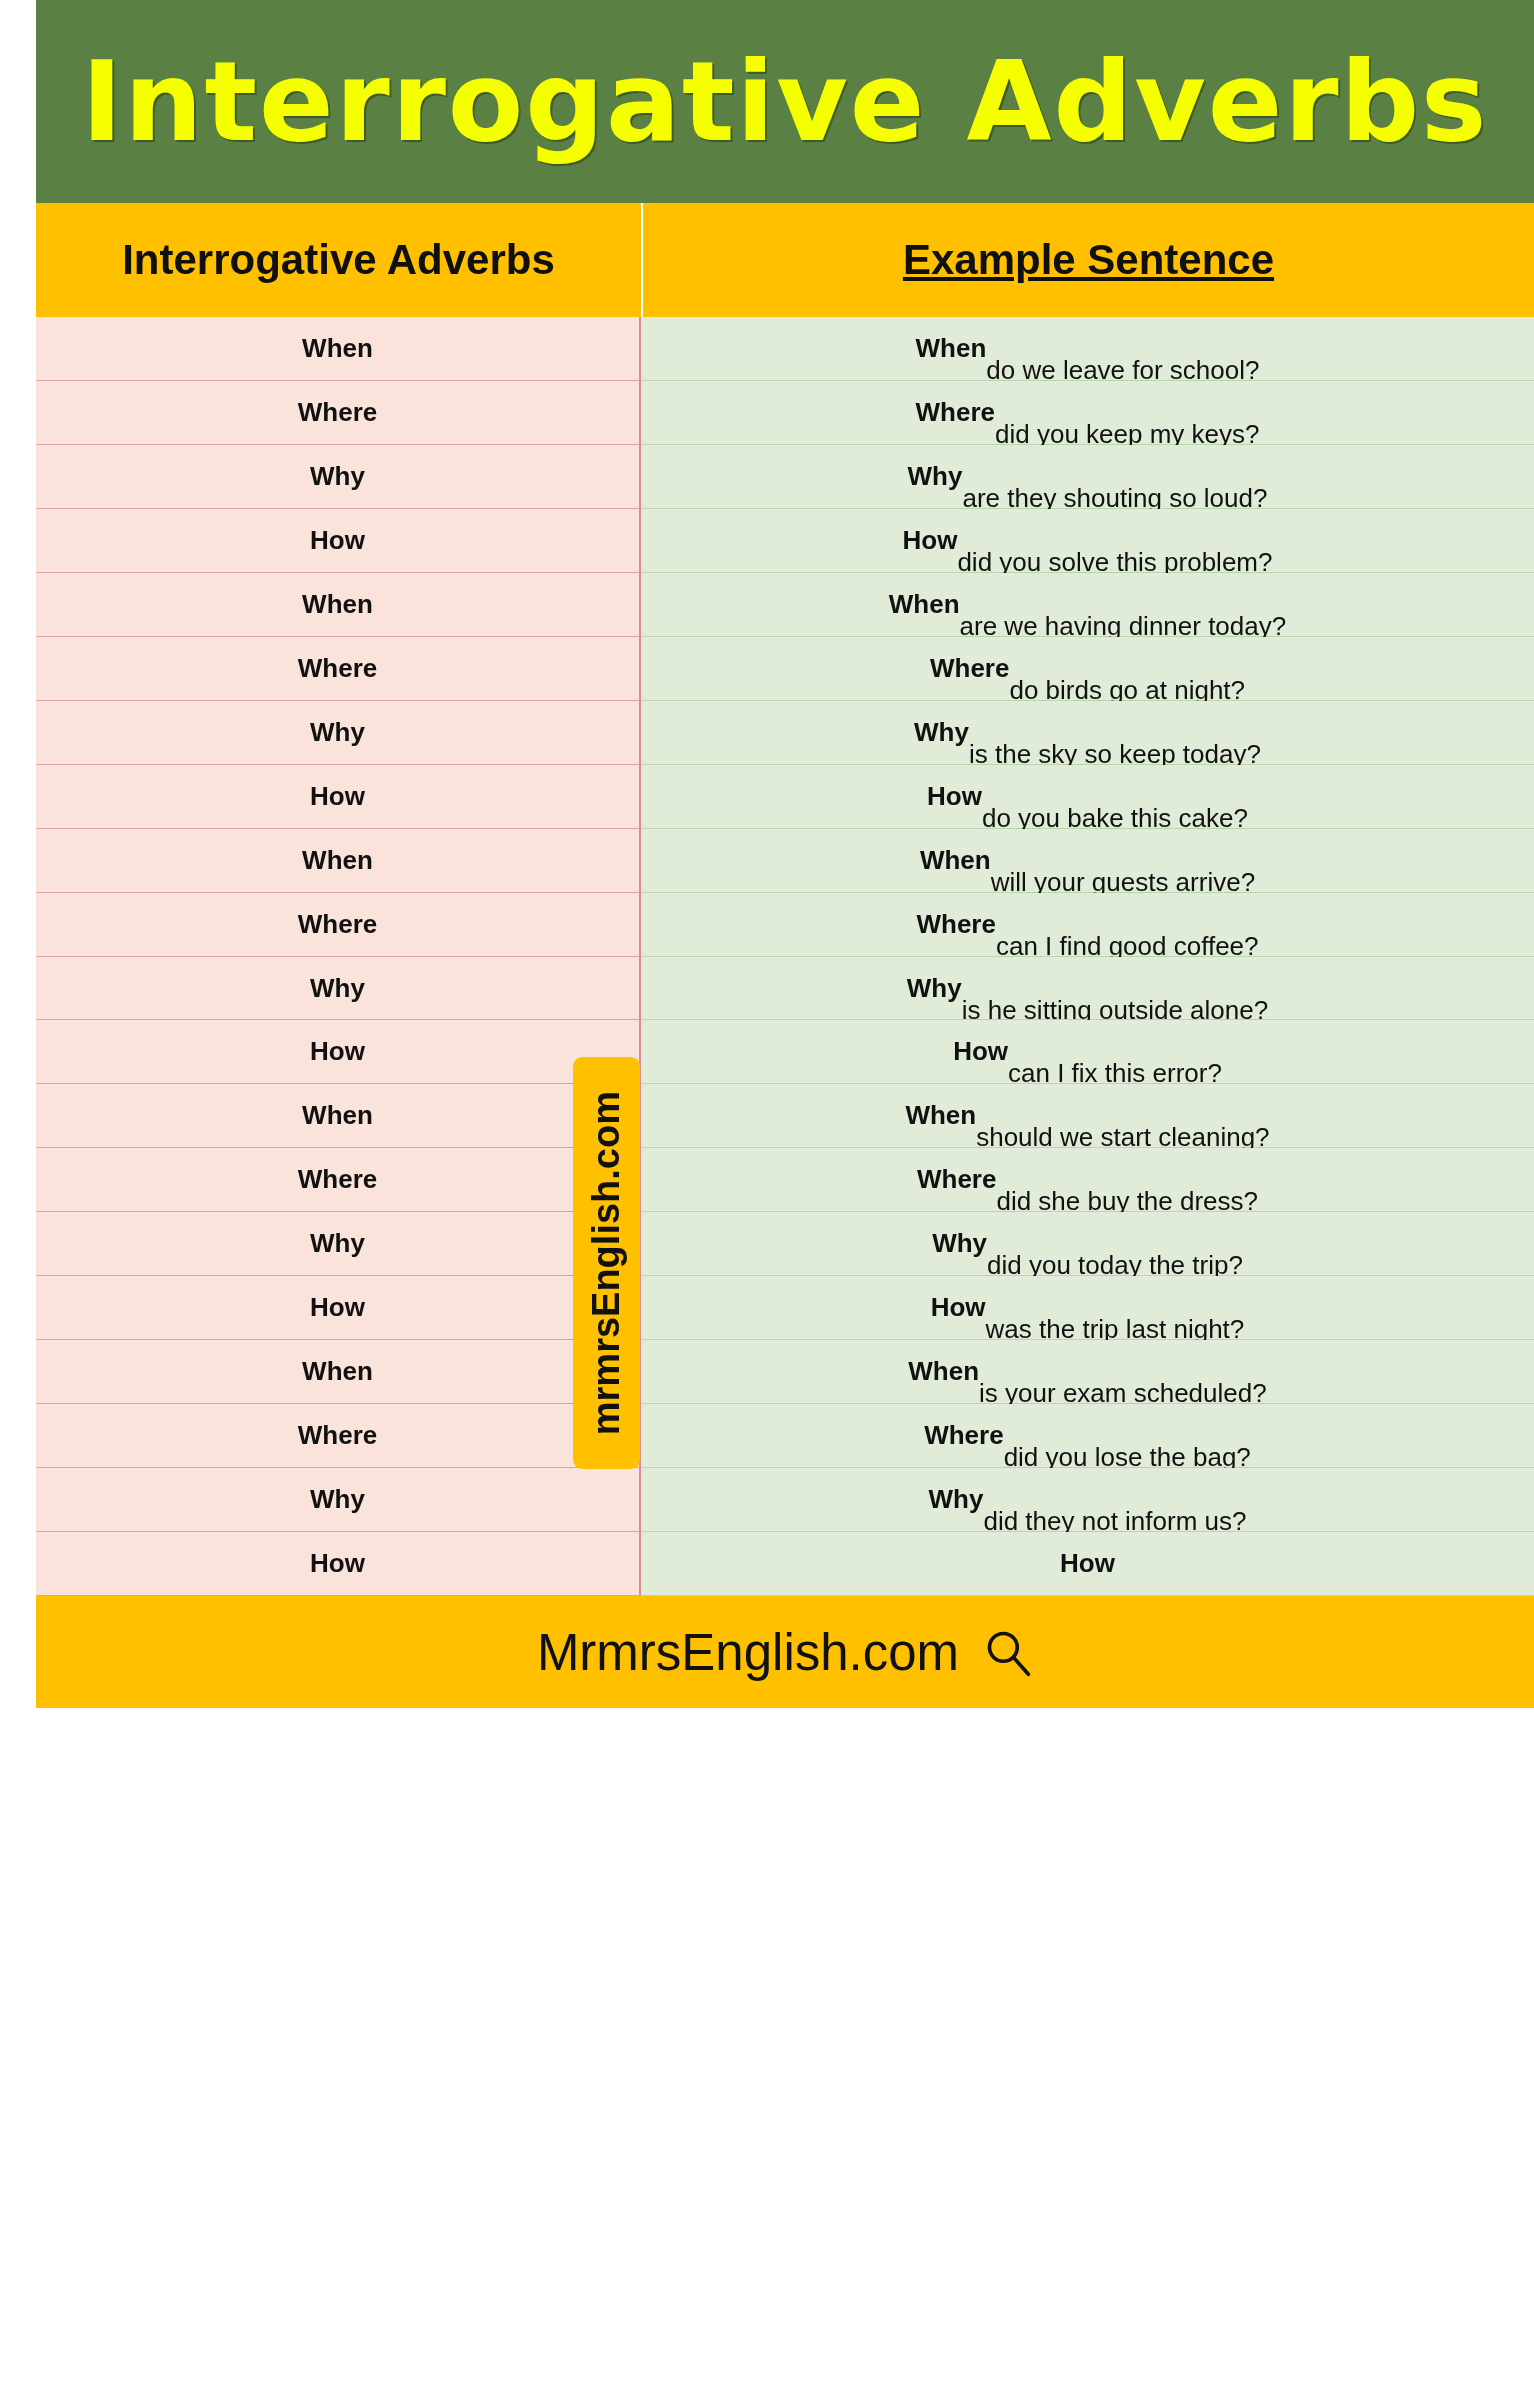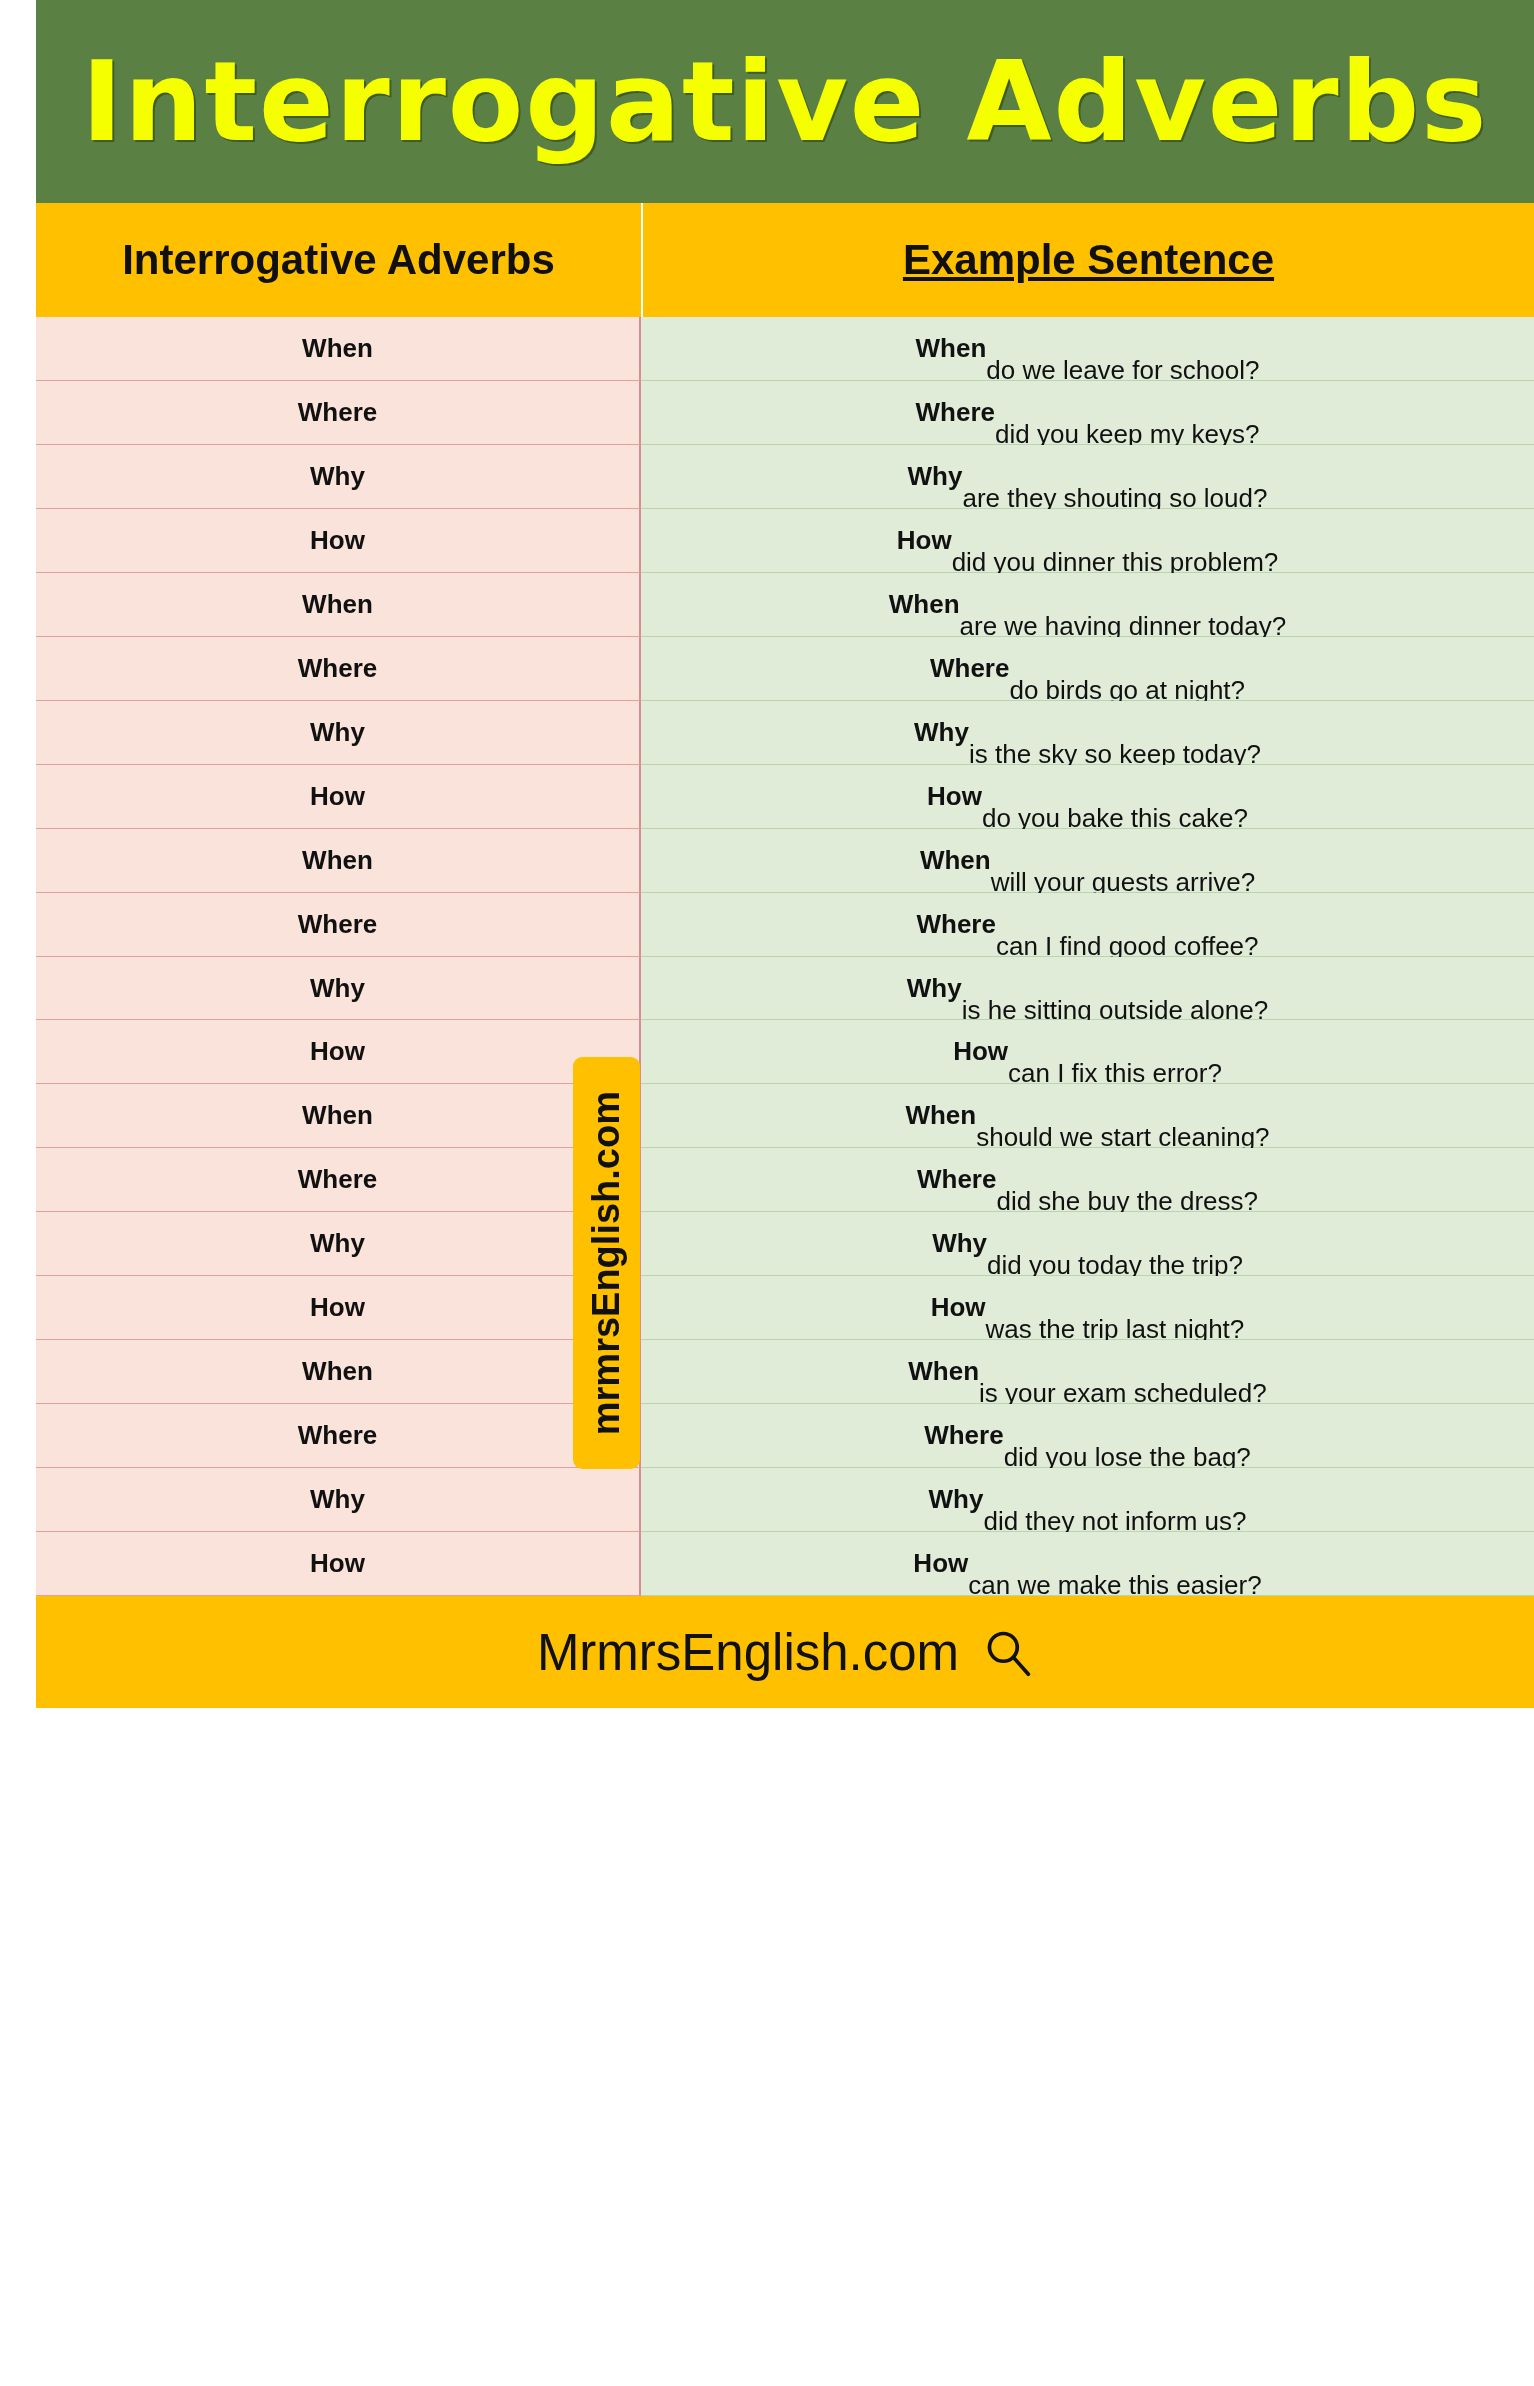--- a/index.html
+++ b/index.html
@@ -189,21 +189,21 @@
         <div class="cell cell-term col-left">Why</div>
         <div class="cell cell-example col-right">
           <span class="kw">Why</span>
           <span class="rest"> are they shouting so loud?</span>
         </div>
       </div>
       <div class="row">
         <div class="cell cell-term col-left">How</div>
         <div class="cell cell-example col-right">
           <span class="kw">How</span>
-          <span class="rest"> did you dinner this problem?</span>
+          <span class="rest"> did you solve this problem?</span>
         </div>
       </div>
       <div class="row">
         <div class="cell cell-term col-left">When</div>
         <div class="cell cell-example col-right">
           <span class="kw">When</span>
           <span class="rest"> are we having dinner today?</span>
         </div>
       </div>
       <div class="row">
@@ -301,21 +301,20 @@
         <div class="cell cell-term col-left">Why</div>
         <div class="cell cell-example col-right">
           <span class="kw">Why</span>
           <span class="rest"> did they not inform us?</span>
         </div>
       </div>
       <div class="row">
         <div class="cell cell-term col-left">How</div>
         <div class="cell cell-example col-right">
           <span class="kw">How</span>
-          <span class="rest"> can we make this easier?</span>
         </div>
       </div>
     </div>
 
   <div class="footer">
     <div class="footer-text">MrmrsEnglish.com</div>
     <svg class="search-icon" viewBox="0 0 54 54">
       <circle cx="22" cy="22" r="15" fill="none" stroke="#111111" stroke-width="4"></circle>
       <line x1="33" y1="33" x2="49" y2="51" stroke="#111111" stroke-width="4" stroke-linecap="round"></line>
     </svg>

